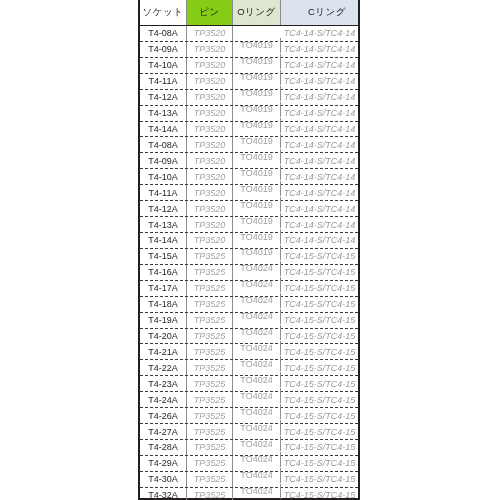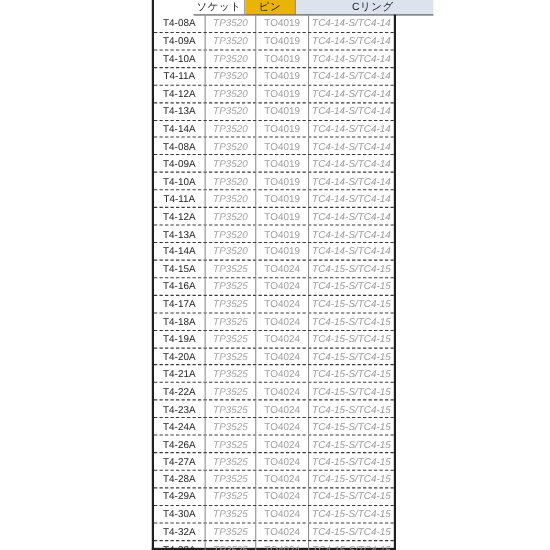--- a/index.html
+++ b/index.html
@@ -30,23 +30,22 @@
     box-sizing: border-box;
     background: #ffffff;
   }
   .trow {
     display: flex;
     width: 100%;
     box-sizing: border-box;
   }
   
   .hrow {
-    height: 14px;
+    height: 26px;
     border-bottom: 1.5px solid #231f20;
-    margin-left: 36px;
   }
   .hcell {
     display: flex;
     align-items: center;
     justify-content: center;
     font-size: 9.5px;
     color: #1a1a1a;
     letter-spacing: 0.5px;
     box-sizing: border-box;
     height: 100%;
@@ -76,38 +75,39 @@
   .dcell:last-child { border-right: none; font-style: italic; }
 
   
   .col-socket { width: 47px; min-width: 47px; }
   .col-pin    { width: 46px; min-width: 46px; }
   .col-oring  { width: 48px; min-width: 48px; }
   .col-cring  { flex: 1 1 auto; }
 
   
   .h-socket { background: #ffffff; }
-  .h-pin    { background: #eab308; }
+  .h-pin    { background: #84cc16; }
   .h-oring  { background: #dde7cf; }
   .h-cring  { background: #dce2ee; padding-left: 15px; }
 
   .d-socket { color: #1f1f1f; font-weight: 400; }
   .d-pin    { color: #a3a3a3; font-style: italic; }
-  .d-oring  { color: #9e9e9e; }
+  .d-oring  { color: #9e9e9e; margin-top: 12px; }
   .d-cring  { color: #9a9a9a; }
 </style>
 </head>
 <body>
 
 <div id="page">
   <div id="parts-table">
 
     <div class="trow hrow">
       <div class="hcell col-socket h-socket">ソケット</div>
       <div class="hcell col-pin h-pin">ピン</div>
+      <div class="hcell col-oring h-oring">Oリング</div>
       <div class="hcell col-cring h-cring">Cリング</div>
     </div>
 
     <div id="table-body">
         <div class="trow drow">
           <div class="dcell col-socket d-socket">T4-08A</div>
           <div class="dcell col-pin d-pin">TP3520</div>
           <div class="dcell col-oring d-oring">TO4019</div>
           <div class="dcell col-cring d-cring">TC4-14-S/TC4-14</div>
         </div>

